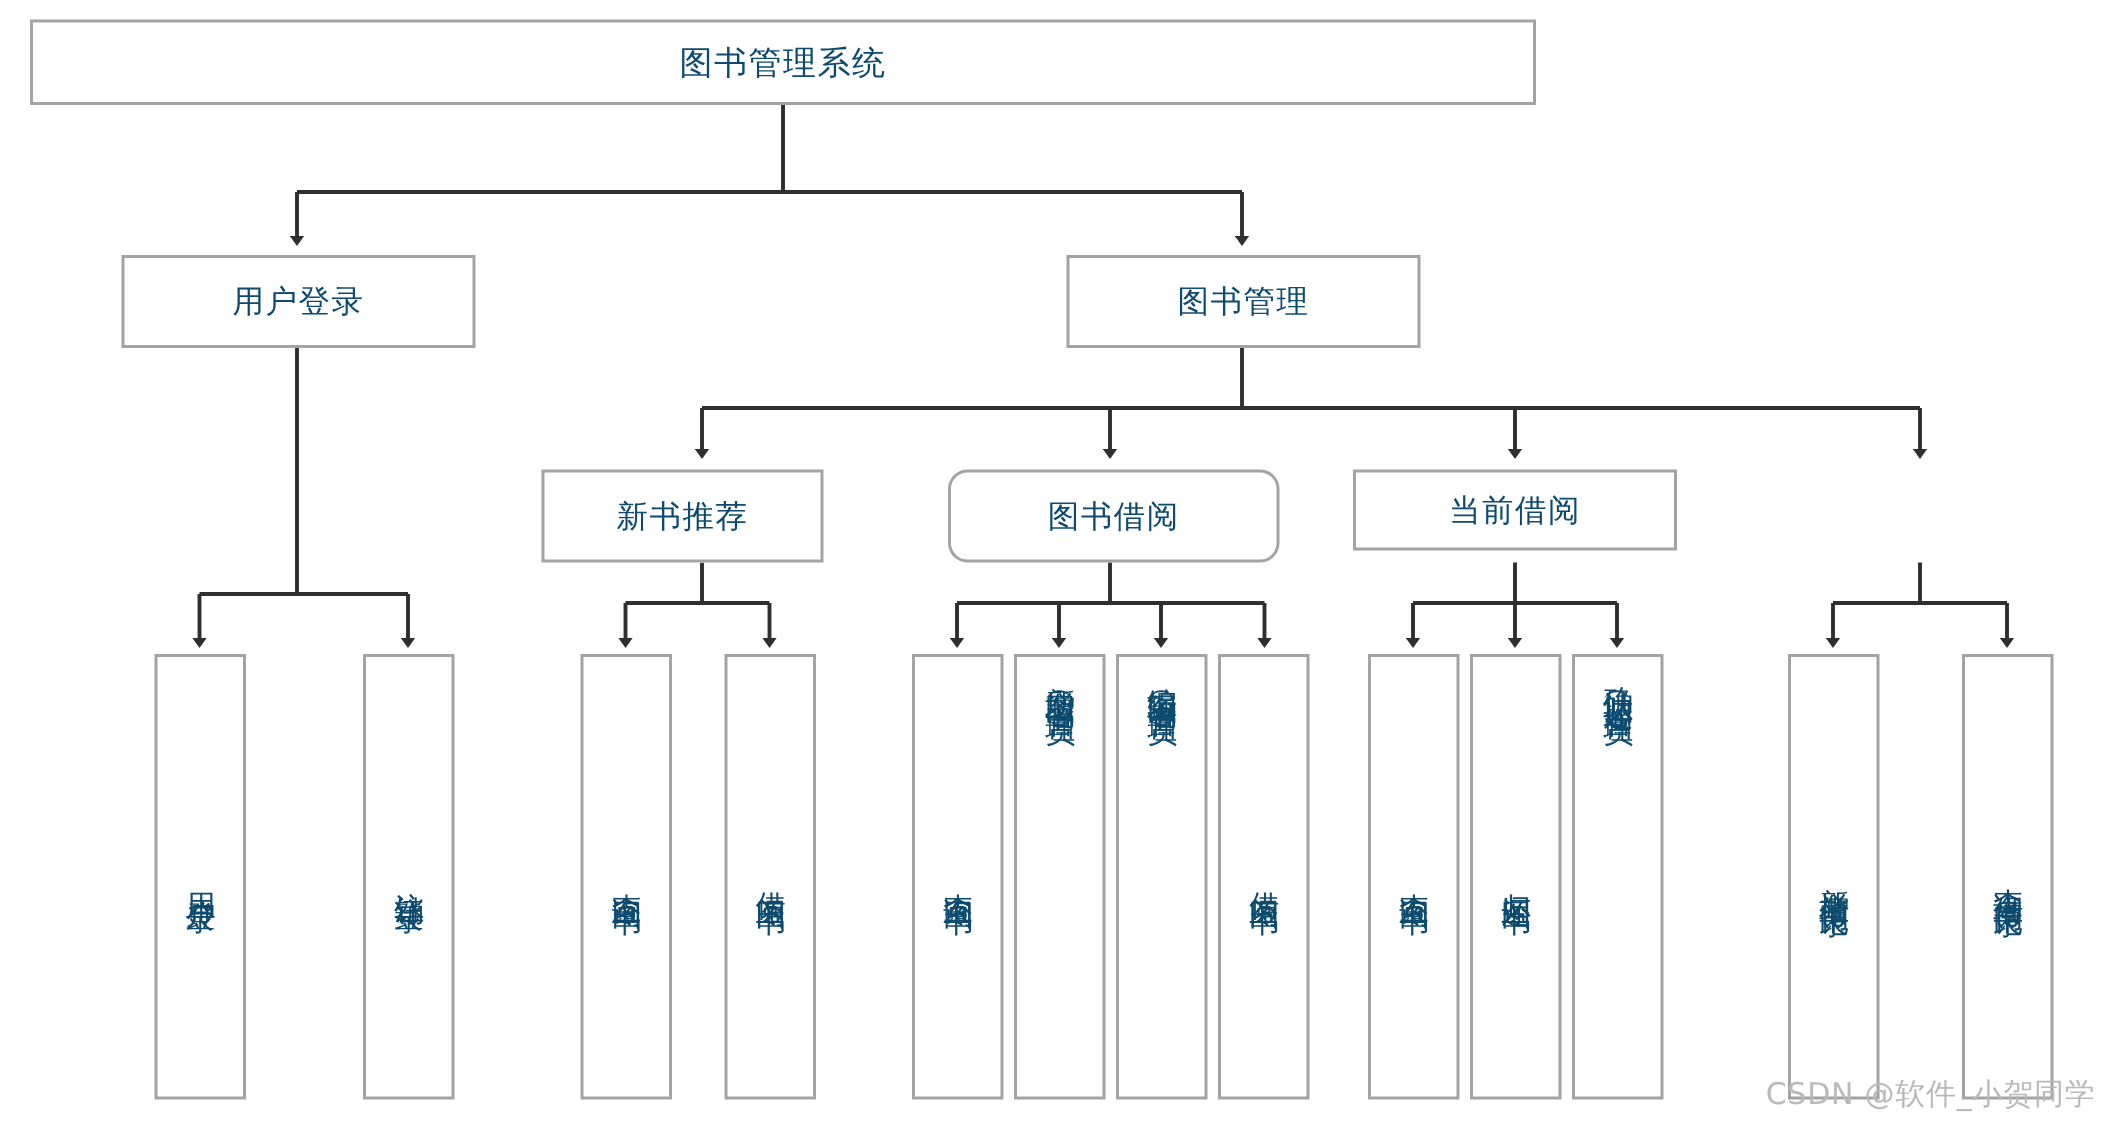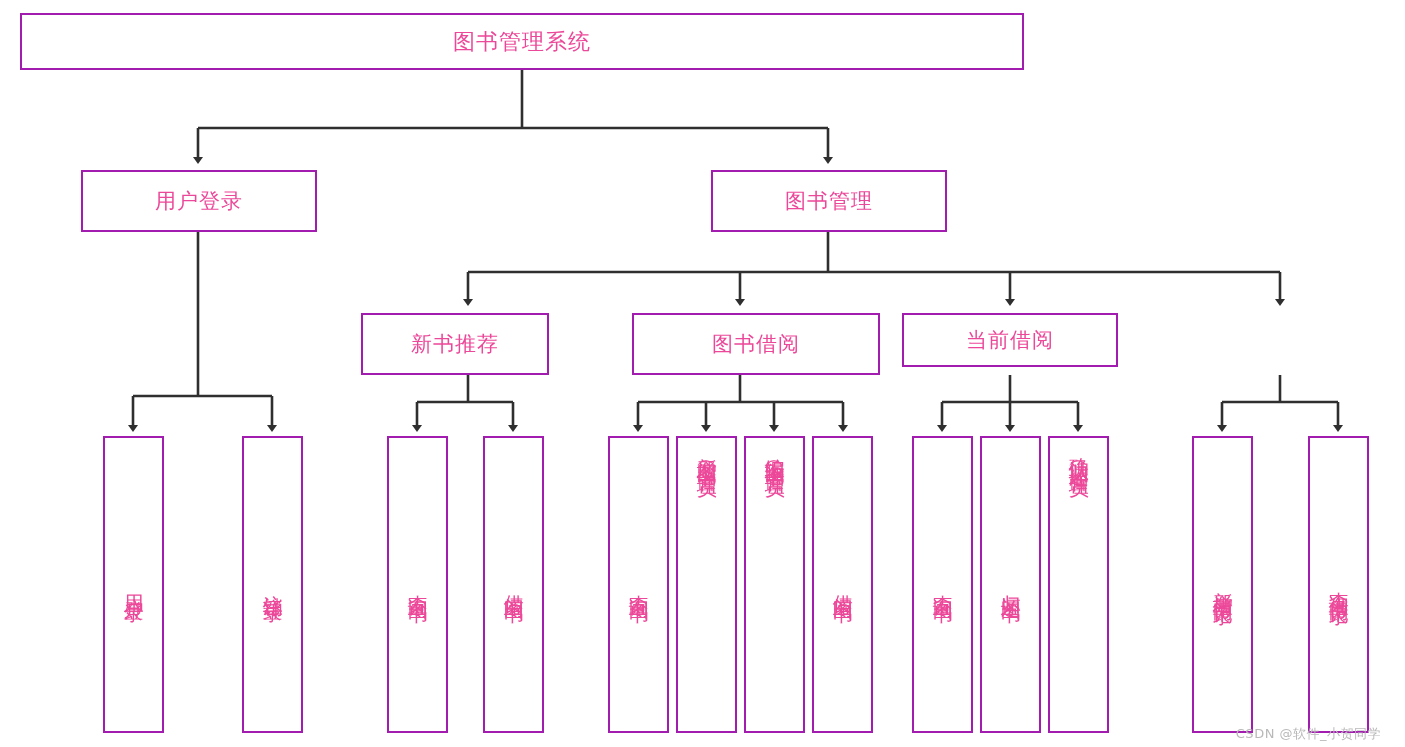--- a/index.html
+++ b/index.html
@@ -20,26 +20,26 @@
   #wires {
     position: absolute;
     left: 0; top: 0;
     width: 1405px;
     height: 747px;
     pointer-events: none;
   }
   .node {
     position: absolute;
     box-sizing: border-box;
-    border: 2px solid #a21caf;
+    border: 2px solid #a3a3a3;
     background: #ffffff;
     display: flex;
     align-items: center;
     justify-content: center;
-    color: #ec4899;
+    color: #0c4a6e;
   }
   .node.h {
     font-size: 21px;
     letter-spacing: 1px;
   }
   .node.v {
     font-size: 20px;
   }
   .node.v .vtext {
     writing-mode: vertical-rl;
@@ -50,23 +50,23 @@
     display: block;
   }
   .node.v.top .vtext { align-self: flex-start; }
   .node.v.top { align-items: flex-start; padding-top: 4px; }
   .node.v.mid { align-items: center; }
   #title-node {
     font-size: 22px;
   }
   #watermark {
     position: absolute;
-    right: 24px;
+    right: 8px;
     bottom: 4px;
-    font-size: 13px;
+    font-size: 20px;
     color: #b9b9b9;
     white-space: nowrap;
     letter-spacing: 0.5px;
   }
 </style>
 </head>
 <body>
 
 <div id="canvas">
 
@@ -124,21 +124,21 @@
   </svg>
 
   <div class="node h" id="title-node" style="left:20px; top:13px; width:1004px; height:57px;">图书管理系统</div>
 
   <div class="node h" style="left:81px; top:170px; width:236px; height:62px;">用户登录</div>
 
   <div class="node h" style="left:711px; top:170px; width:236px; height:62px;">图书管理</div>
 
   <div class="node h" style="left:361px; top:313px; width:188px; height:62px;">新书推荐</div>
 
-  <div class="node h" style="left:632px; top:313px; width:248px; height:62px;">图书借阅</div>
+  <div class="node h" style="left:632px; top:313px; width:221px; height:62px;border-radius:13px;">图书借阅</div>
 
   <div class="node h" style="left:902px; top:313px; width:216px; height:54px;">当前借阅</div>
 
 
   <div class="node v mid" style="left:103px; top:436px; width:61px; height:297px;">
     <span class="vtext">用户登录</span>
   </div>
 
   <div class="node v mid" style="left:242px; top:436px; width:61px; height:297px;">
     <span class="vtext">注销登录</span>

